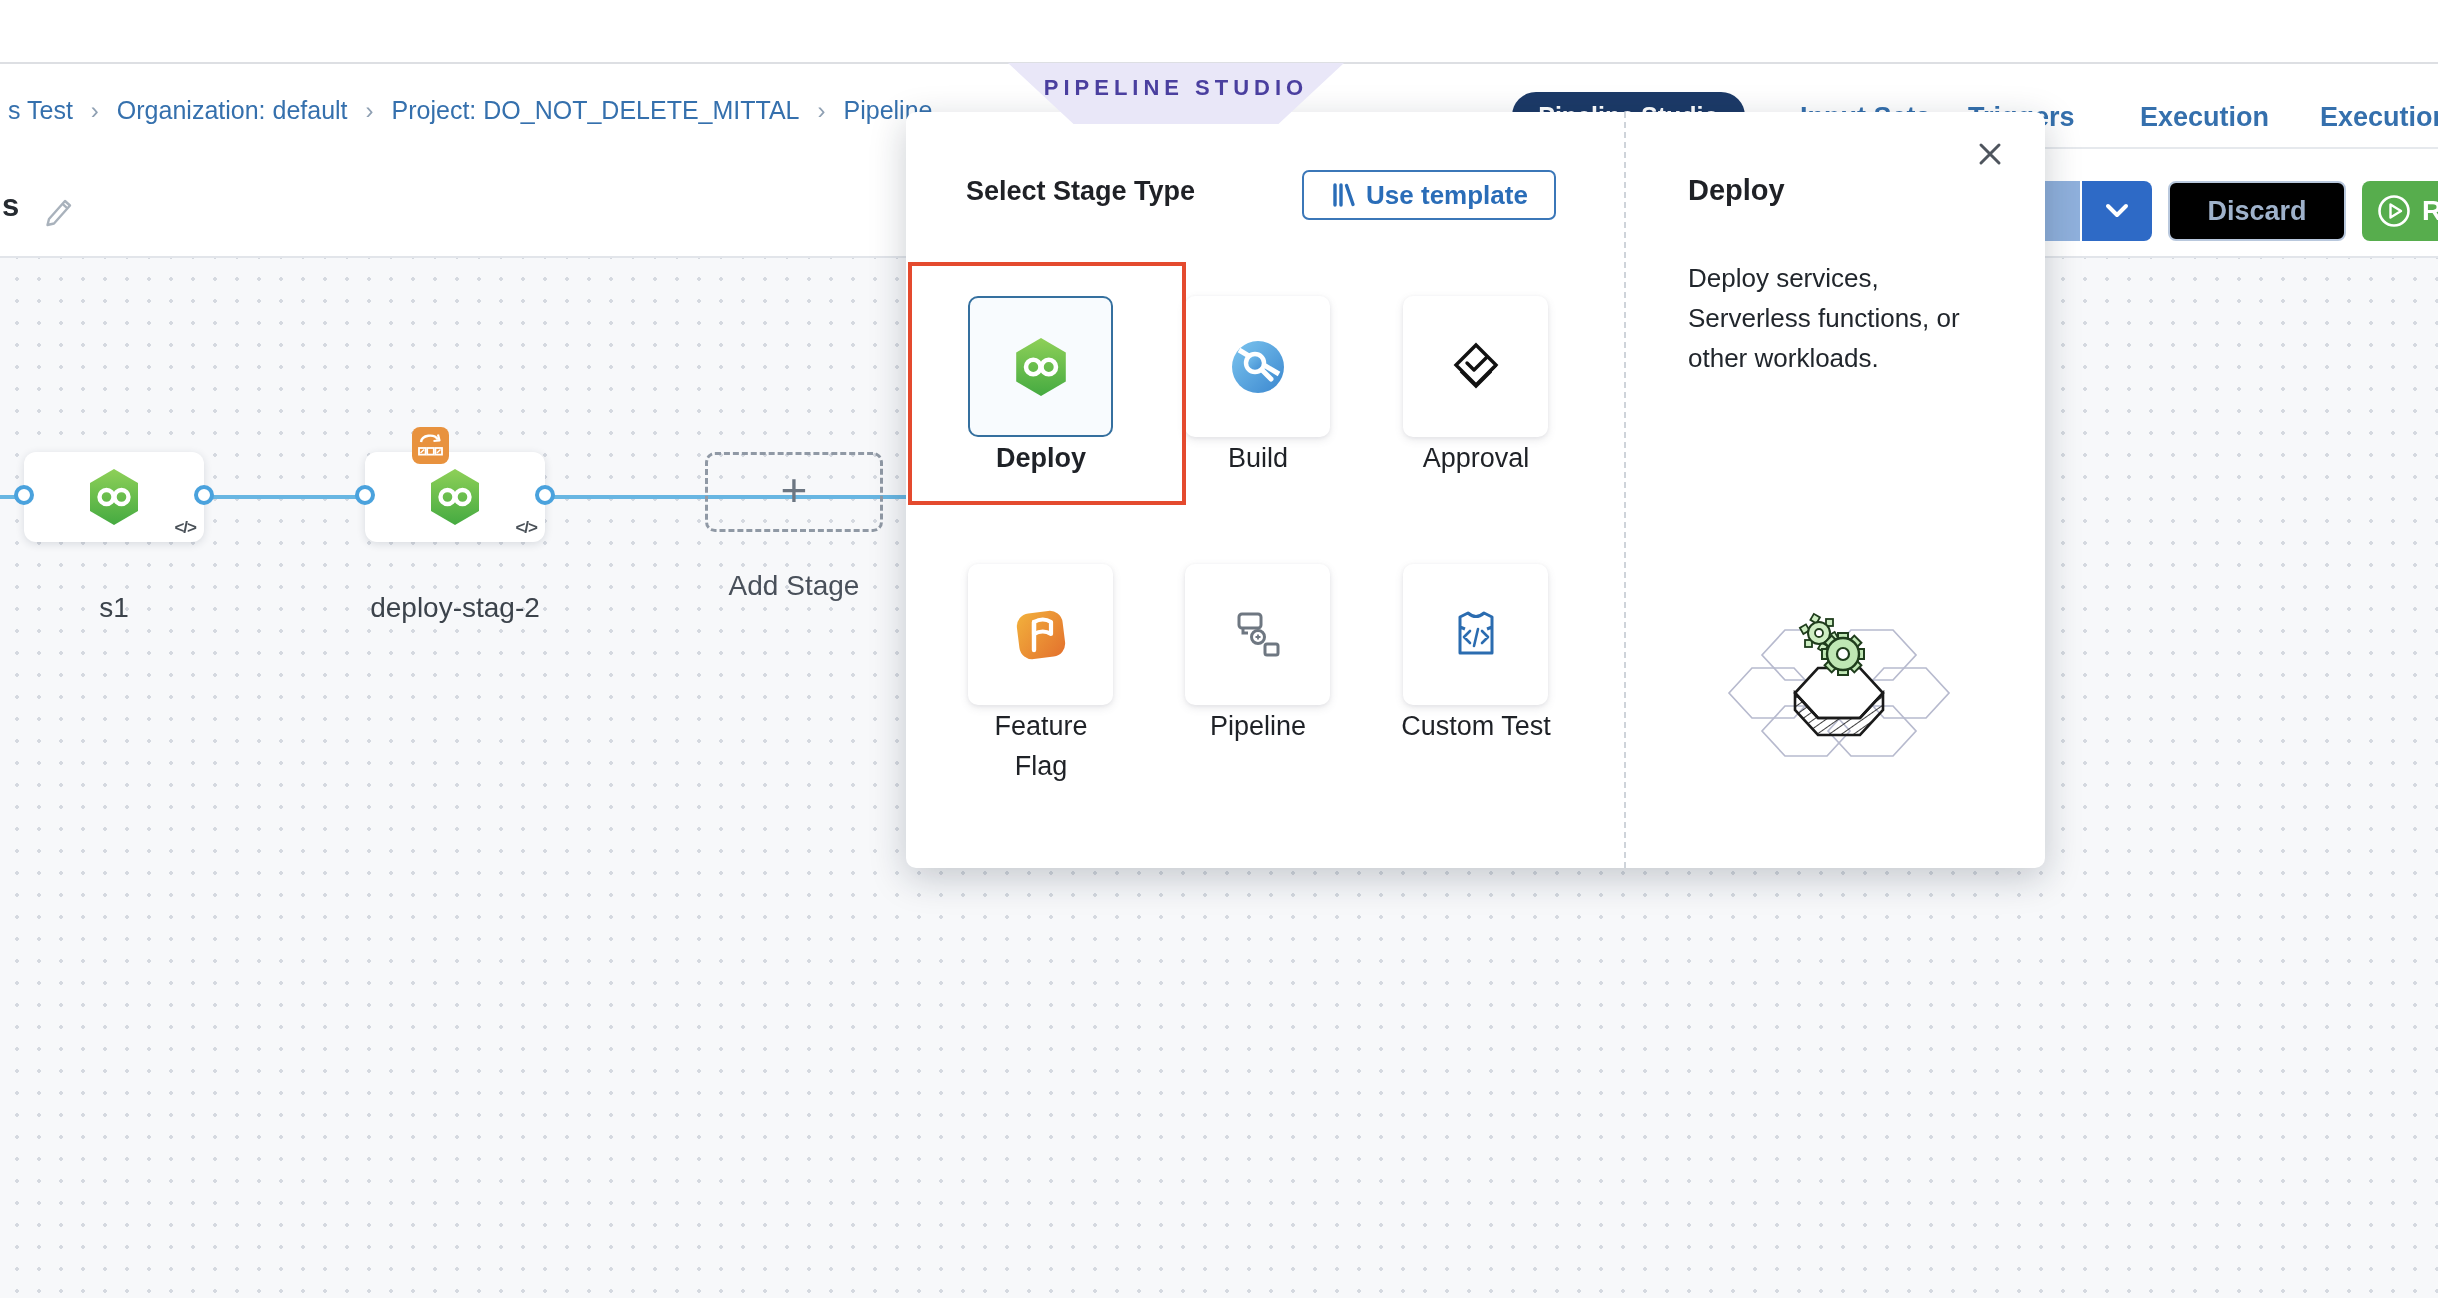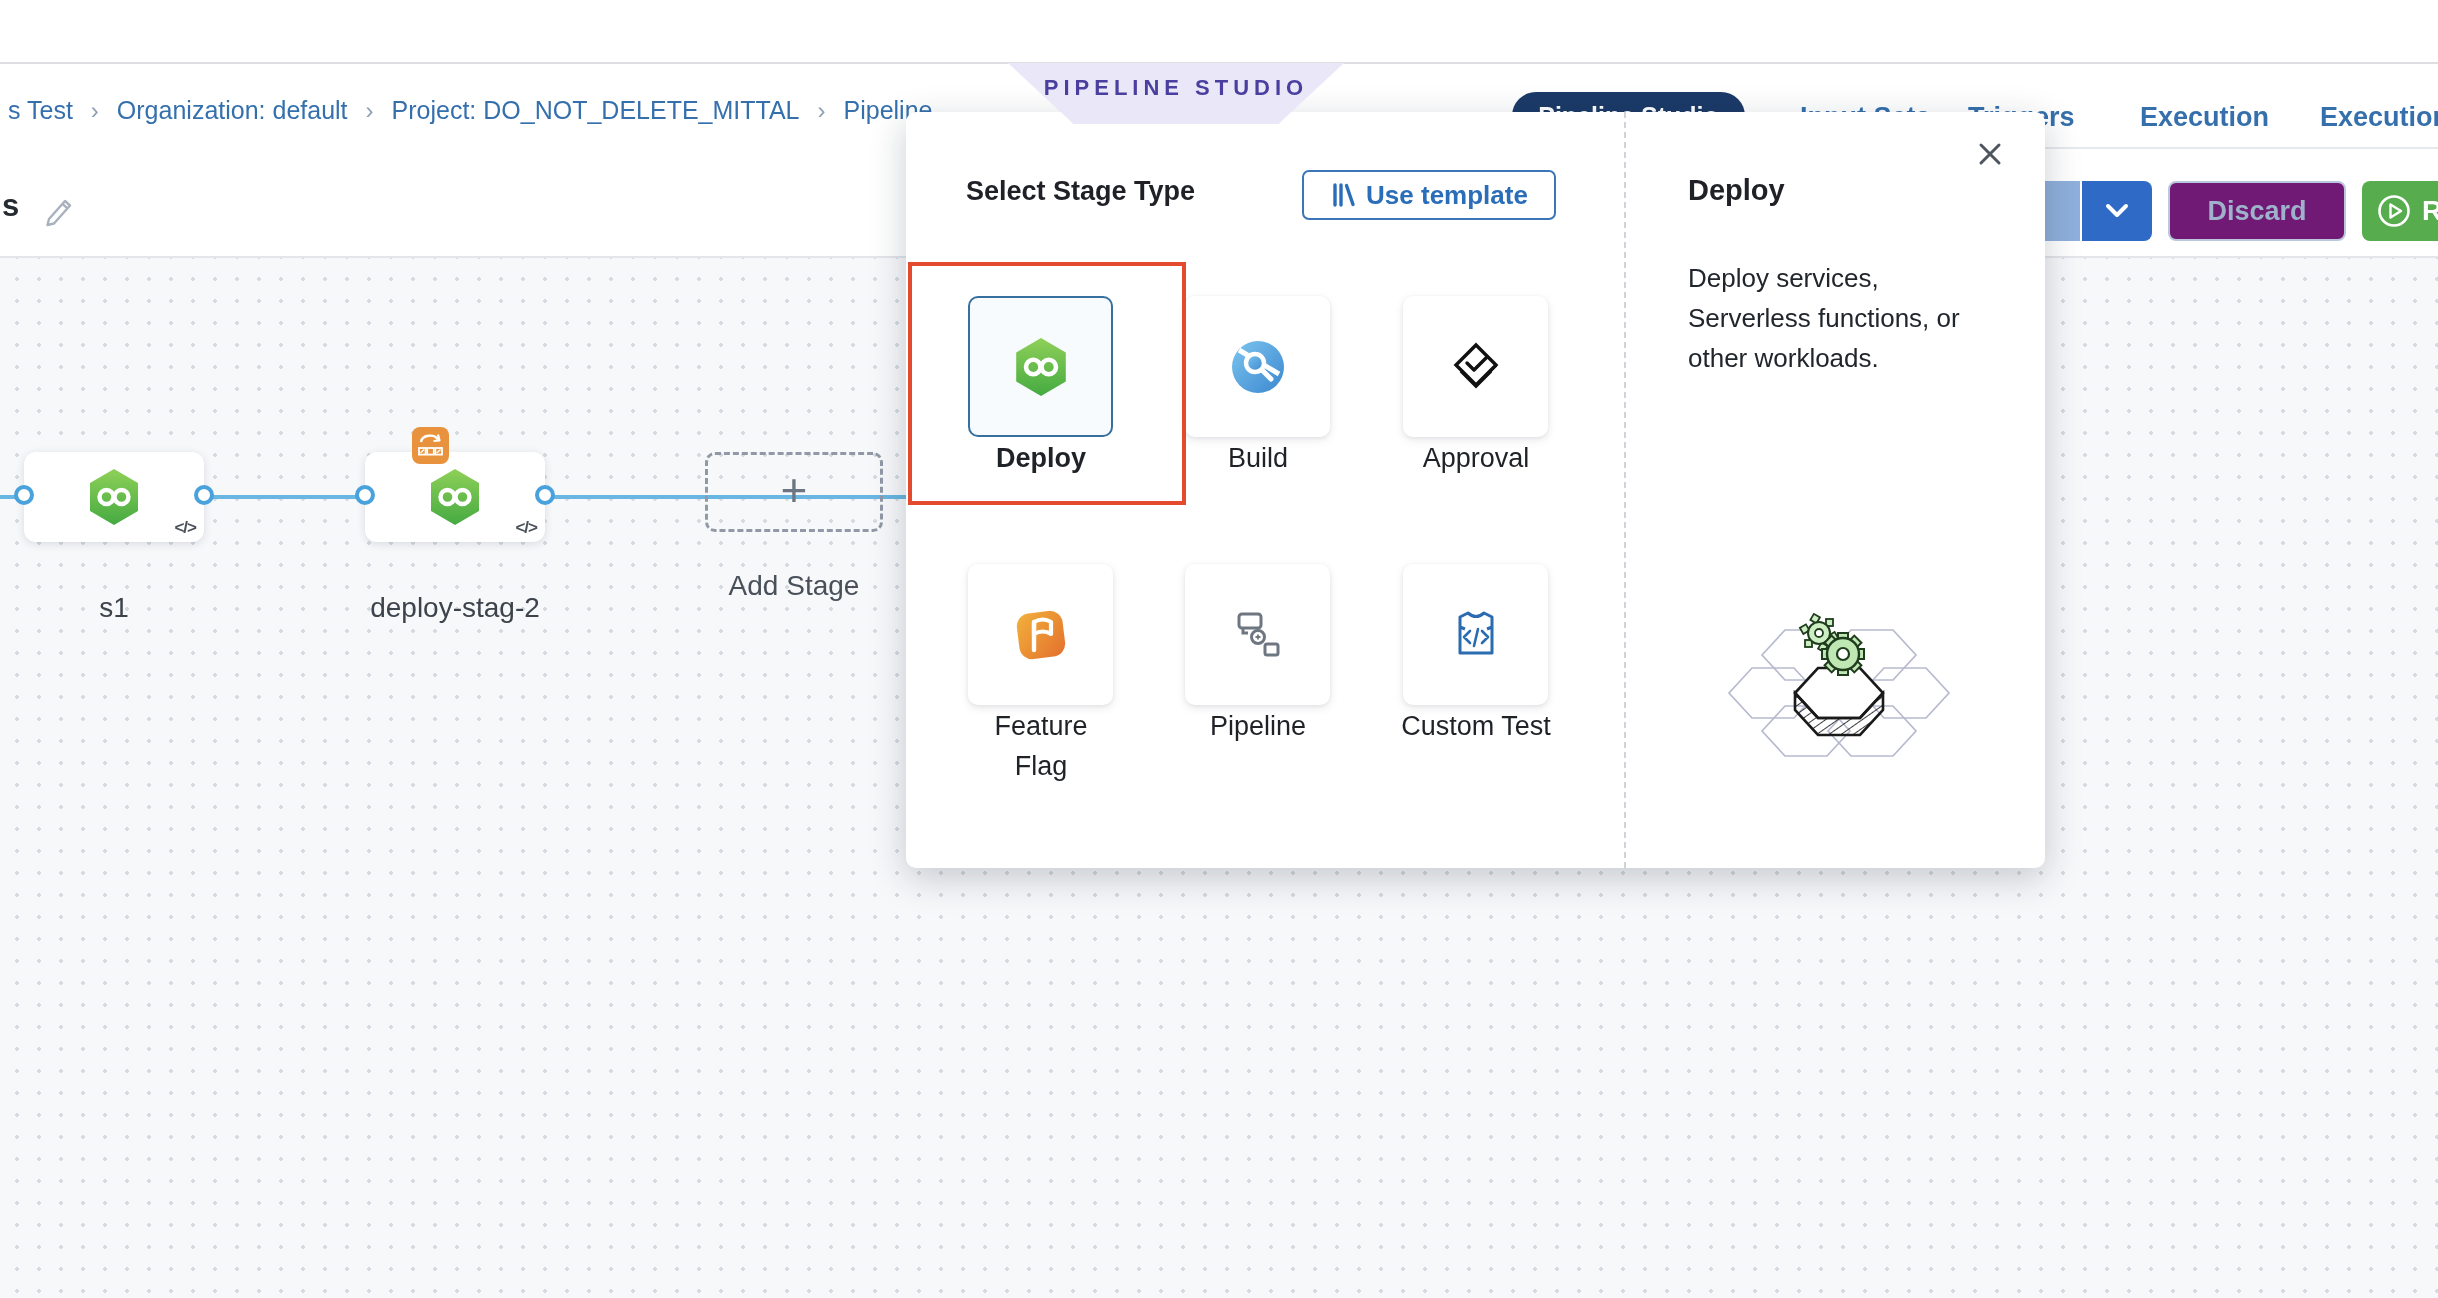--- a/index.html
+++ b/index.html
@@ -28,21 +28,21 @@
   
   .pipe-name { position:absolute; left:2px; top:188px; font-size:31px; font-weight:700; color:#262b31; z-index:2; }
   .pencil { position:absolute; left:42px; top:192px; z-index:2; cursor:pointer; }
 
   .btn-save { position:absolute; left:2000px; top:181px; height:60px; display:flex; z-index:2;
     border-radius:8px; overflow:hidden; }
   .btn-save .save-main { width:80px; background:#8fb0dc; color:#ffffff; font-size:27px; font-weight:700;
     display:flex; align-items:center; padding-left:10px; }
   .btn-save .save-sep { width:2px; background:#ffffff; }
   .btn-save .save-caret { width:70px; background:#2e6ac6; display:flex; align-items:center; justify-content:center; cursor:pointer; }
-  .btn-discard { position:absolute; left:2168px; top:181px; width:178px; height:60px; background:#701a75;
+  .btn-discard { position:absolute; left:2168px; top:181px; width:178px; height:60px; background:#000000;
     border:2px solid #b9c8dd; border-radius:8px; color:#9fb2cb; font-size:27px; font-weight:700;
     display:flex; align-items:center; justify-content:center; z-index:2; cursor:pointer; }
   .btn-run { position:absolute; left:2362px; top:181px; width:130px; height:60px; background:#57ad4d;
     border-radius:8px; color:#ffffff; font-size:28px; font-weight:700; display:flex; align-items:center;
     gap:10px; padding-left:14px; z-index:2; cursor:pointer; }
 
   
   .canvas { position:absolute; left:0; top:258px; width:2438px; height:1040px; background:#f7f8fa; z-index:1;
     background-image:radial-gradient(circle,#d5d9e0 1.6px, transparent 1.8px); background-size:22px 22px; background-position:6px 10px; }
   .flowline { position:absolute; left:0; top:237px; width:906px; height:4px; background:#68b6e2; z-index:1; }

